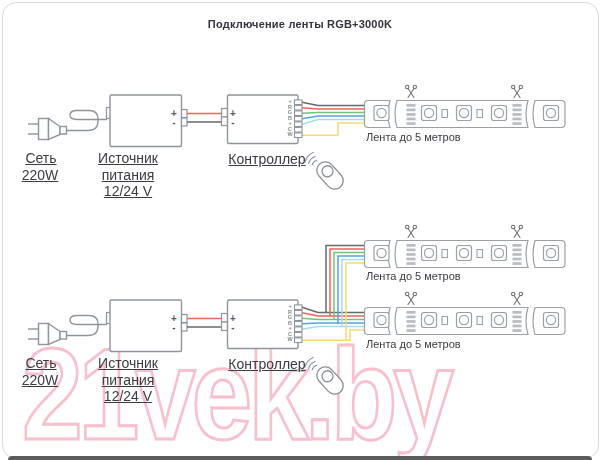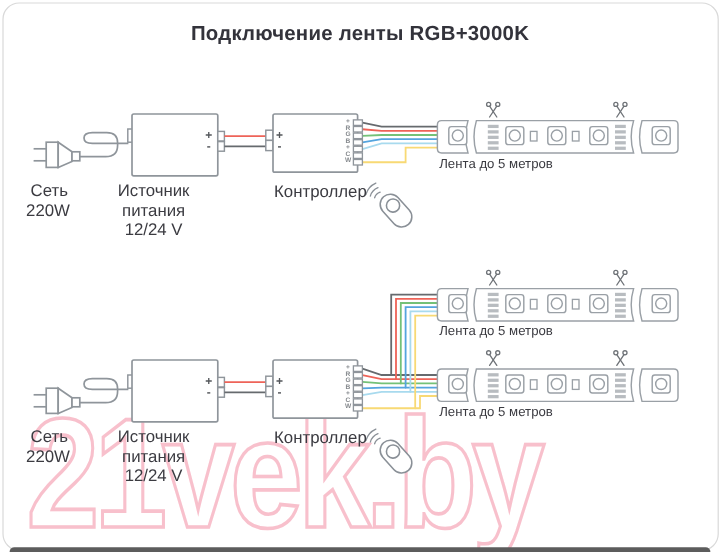--- a/index.html
+++ b/index.html
@@ -14,25 +14,25 @@
   .watermark{
     position:absolute;left:22px;top:319px;z-index:1;white-space:nowrap;
     font-size:130px;font-weight:700;letter-spacing:-5px;
     transform:scaleX(0.84);transform-origin:left top;
     color:transparent;-webkit-text-stroke:3px #f8c0cc;
   }
   svg.diagram{position:absolute;left:0;top:0;z-index:2;}
   .overlay{position:absolute;left:0;top:0;width:600px;height:460px;z-index:3;pointer-events:none;}
   .title{
     position:absolute;left:300px;top:18px;transform:translateX(-50%);
-    font-size:17px;font-weight:600;color:#33333b;white-space:nowrap;letter-spacing:.2px;
+    font-size:11px;font-weight:600;color:#33333b;white-space:nowrap;letter-spacing:.2px;
   }
   .lbl{
     position:absolute;transform:translateX(-50%);font-size:14px;color:#3b3b41;
-    white-space:nowrap;font-weight:500;
+    white-space:nowrap;font-weight:500;text-decoration:underline;
   }
   .striplbl{
     position:absolute;font-size:11px;color:#3b3b41;white-space:nowrap;font-weight:500;
   }
   .pm{
     position:absolute;transform:translate(-50%,-50%);font-size:10px;font-weight:700;
     color:#55585c;line-height:1;
   }
   .term{
     position:absolute;transform:translate(-50%,-50%);font-size:5.5px;color:#85898d;

